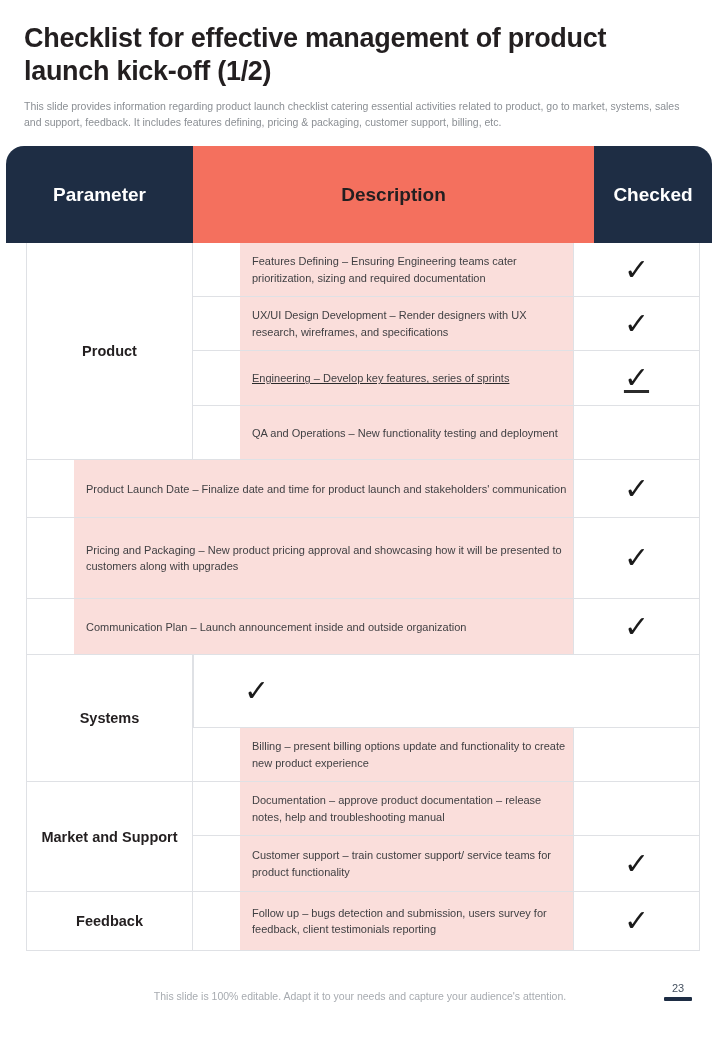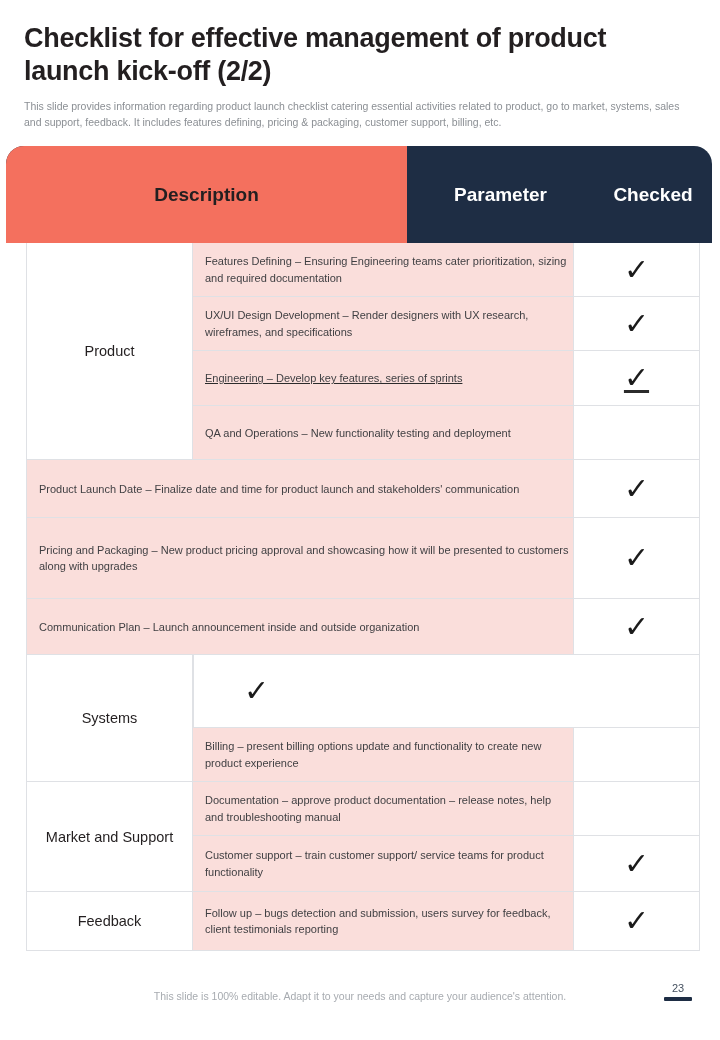--- a/index.html
+++ b/index.html
@@ -83,21 +83,21 @@
   .group:last-child { border-bottom: none; }
 
   .param-cell {
     width: 166px;
     flex: 0 0 166px;
     display: flex;
     align-items: center;
     justify-content: center;
     text-align: center;
     font-size: 14.5px;
-    font-weight: normal;
+    font-weight: bold;
     color: #231f20;
     line-height: 1.25;
     border-right: 1px solid #dfe1e5;
     padding: 6px 8px;
     box-sizing: border-box;
   }
 
   .rows {
     flex: 1;
     display: flex;
@@ -112,20 +112,21 @@
   .desc-cell {
     flex: 1;
     background: #fadedb;
     font-size: 11px;
     line-height: 1.5;
     color: #3f3f42;
     padding: 10px 2px 10px 12px;
     display: flex;
     align-items: center;
     box-sizing: border-box;
+    margin-left: 47px;
   }
   .check-cell {
     width: 126px;
     flex: 0 0 126px;
     border-left: 1px solid #dfe1e5;
     display: flex;
     align-items: center;
     justify-content: center;
     box-sizing: border-box;
     background: #ffffff;
@@ -185,29 +186,29 @@
     margin-top: 2px;
     height: 4px;
     background: #1e2d44;
     border-radius: 1px;
   }
 </style>
 </head>
 <body>
 
 <div class="slide-header">
-  <h1 class="slide-title">Checklist for effective management of product launch kick-off (2/2)</h1>
+  <h1 class="slide-title">Checklist for effective management of product launch kick-off (1/2)</h1>
   <p class="slide-subtitle">This slide provides information regarding product launch checklist catering essential activities related to product, go to market, systems, sales and support, feedback. It includes features defining, pricing &amp; packaging, customer support, billing, etc.</p>
 </div>
 
 <div class="table-wrap">
 
   <div class="thead">
+    <div class="th th-parameter">Parameter</div>
     <div class="th th-description">Description</div>
-    <div class="th th-parameter">Parameter</div>
     <div class="th th-checked">Checked</div>
   </div>
 
   <div class="tbody">
 
     <div class="group">
       <div class="param-cell">Product</div>
       <div class="rows">
         <div class="row h52">
           <div class="desc-cell">Features Defining – Ensuring Engineering teams cater prioritization, sizing and required documentation</div>

